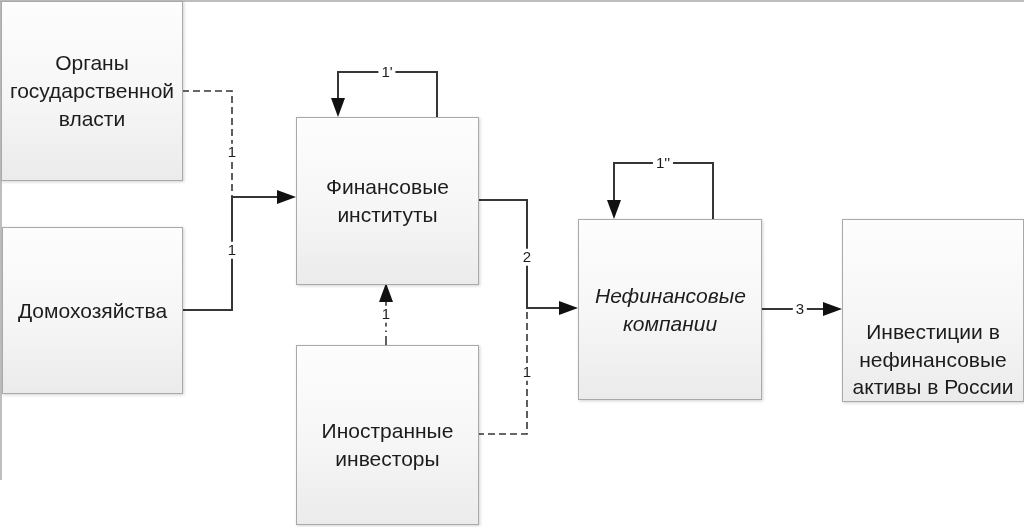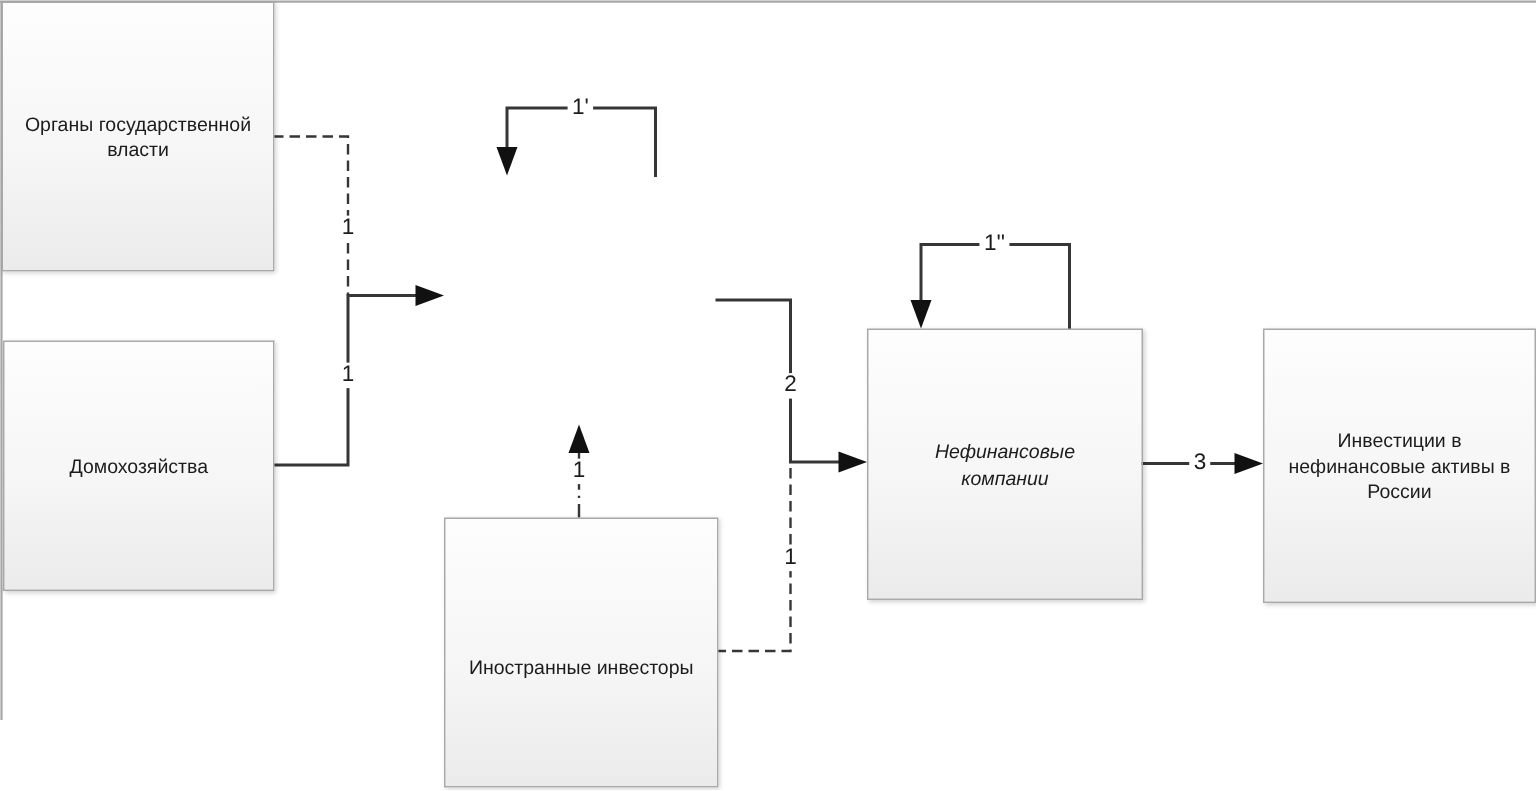--- a/index.html
+++ b/index.html
@@ -13,21 +13,21 @@
   .wires { position: absolute; left: 0; top: 0; z-index: 1; }
   .node {
     position: absolute;
     z-index: 2;
     display: flex; align-items: center; justify-content: center;
     text-align: center;
     border: 1px solid #a9a9a9;
     background: linear-gradient(to bottom, #fdfdfd 0%, #f6f6f6 55%, #ebebeb 100%);
     box-shadow: 1px 1px 3px rgba(0,0,0,0.18);
     color: #1c1c1c;
-    font-size: 13px;
+    font-size: 21px;
     line-height: 1.32;
   }
   .node span { display: inline-block; padding: 0 4px; }
   .edge-label {
     position: absolute;
     z-index: 3;
     transform: translate(-50%, -50%);
     background: #ffffff;
     color: #1c1c1c;
     font-size: 15px;
@@ -70,30 +70,33 @@
   </svg>
 
   <div class="node" style="left:1px; top:1px; width:180px; height:178px;">
     <span style="max-width:170px;">Органы государственной власти</span>
   </div>
 
   <div class="node" style="left:2px; top:227px; width:179px; height:165px;">
     <span style="max-width:170px;">Домохозяйства</span>
   </div>
 
+  <div class="node" style="left:296px; top:117px; width:181px; height:166px;">
+    <span style="max-width:150px;">Финансовые институты</span>
+  </div>
 
   <div class="node" style="left:296px; top:345px; width:181px; height:178px;">
     <span style="max-width:150px;margin-top:20px;">Иностранные инвесторы</span>
   </div>
 
   <div class="node" style="left:578px; top:219px; width:182px; height:179px;">
     <span style="max-width:150px;font-style:italic;">Нефинансовые компании</span>
   </div>
 
-  <div class="node" style="left:842px; top:219px; width:180px; height:181px;">
+  <div class="node" style="left:842px; top:219px; width:180px; height:181px;align-items:flex-end;">
     <span style="max-width:178px;">Инвестиции в нефинансовые активы в России</span>
   </div>
 
   <span class="edge-label" style="left:232px; top:152px;">1</span>
 
   <span class="edge-label" style="left:232px; top:250px;">1</span>
 
   <span class="edge-label" style="left:387px; top:72px;">1'</span>
 
   <span class="edge-label" style="left:527px; top:257px;">2</span>

